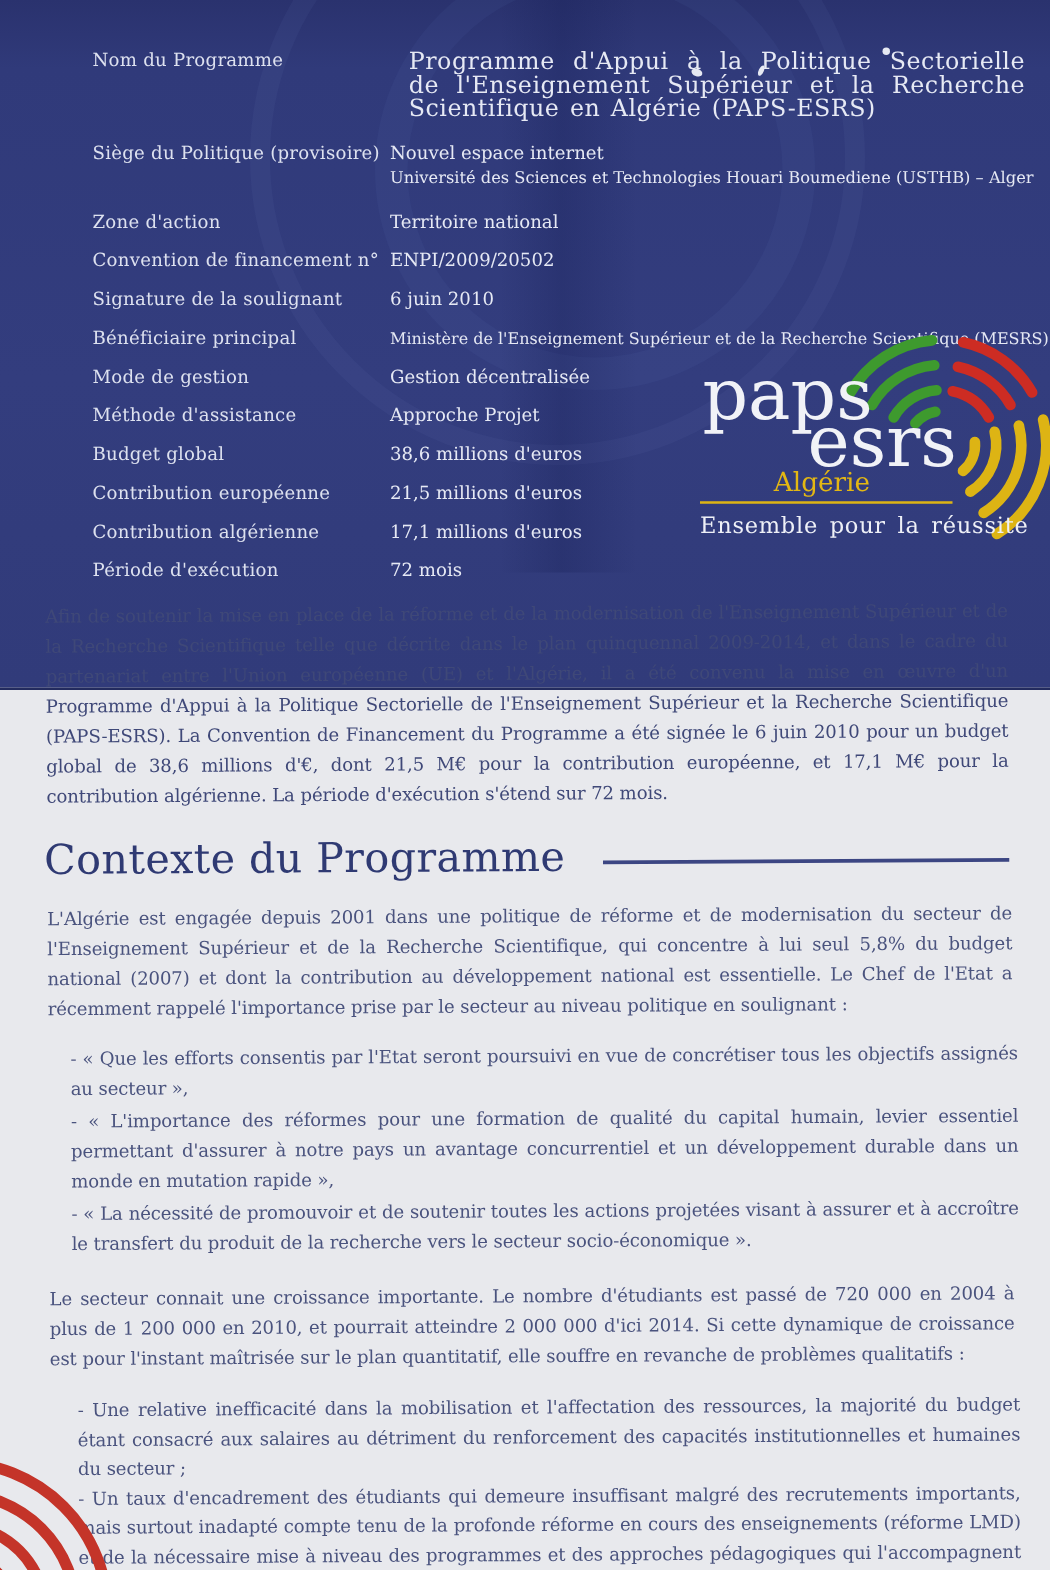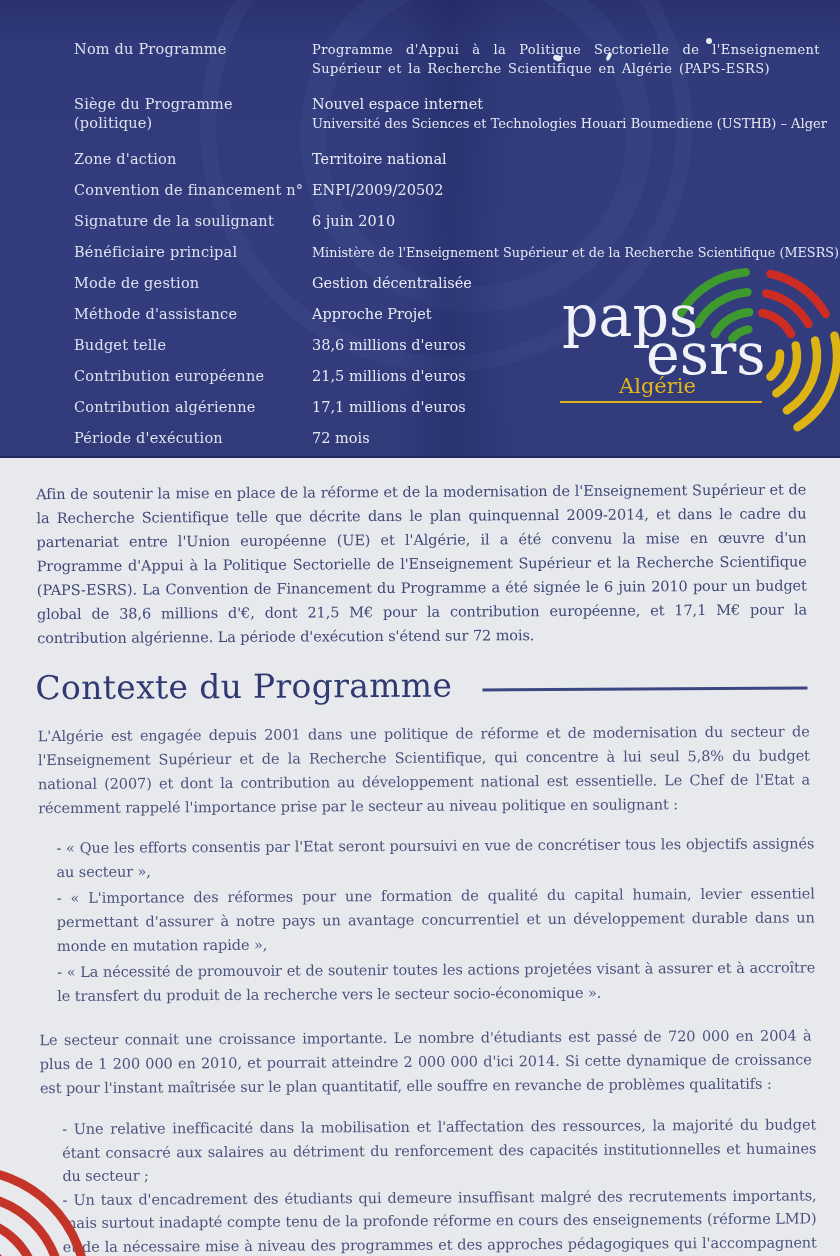--- a/index.html
+++ b/index.html
@@ -3,41 +3,41 @@
 <meta charset="utf-8">
 <style>
   html,body{margin:0;padding:0;}
   body{
     width:840px;height:1256px;position:relative;overflow:hidden;
     background:#e8e9ed;
     font-family:"DejaVu Serif","Liberation Serif",serif;
   }
   
   .info-box{
-    position:absolute;left:0;top:0;width:840px;height:458px;overflow:hidden;
+    position:absolute;left:0;top:0;width:840px;height:552px;overflow:hidden;
     background:linear-gradient(180deg,#2a326e 0%,#303a7a 10%,#333d7e 55%,#313b7a 100%);
     color:#e3e6f2;
     border-bottom:2px solid #232b5e;
     box-sizing:border-box;
     padding:40px 0 0 74px;
   }
   .swirl{position:absolute;border-radius:50%;border:16px solid rgba(160,180,230,0.05);pointer-events:none;}
   .swirl.s1{width:460px;height:460px;left:200px;top:-120px;}
   .swirl.s2{width:300px;height:300px;left:300px;top:-40px;border-width:26px;border-color:rgba(120,150,220,0.06);}
   .streak{position:absolute;top:0;height:458px;width:110px;left:400px;
     background:linear-gradient(90deg,rgba(18,26,80,0) 0%,rgba(18,26,80,0.25) 45%,rgba(18,26,80,0) 100%);}
   .speck{position:absolute;background:#e6e9f2;border-radius:50%;}
   .speck.p1{width:9px;height:6px;left:553px;top:55px;transform:rotate(20deg);}
   .speck.p2{width:4px;height:9px;left:607px;top:52px;transform:rotate(25deg);}
   .speck.p3{width:6px;height:6px;left:706px;top:38px;}
   .ib-row{display:flex;align-items:flex-start;margin-bottom:12px;position:relative;}
   .ib-row.gap-lg{margin-bottom:17px;}
   .ib-label{flex:none;width:238px;font-size:14.5px;line-height:19px;color:#dde1ef;letter-spacing:0.2px;}
   .ib-vals{width:508px;font-size:14.5px;line-height:19px;color:#e6e9f4;}
-  .ib-vals.wide .ib-val{font-size:13px;text-align:justify;letter-spacing:0.4px;word-spacing:2px;}
+  .ib-vals.wide .ib-val{font-size:19px;text-align:justify;letter-spacing:0.4px;word-spacing:2px;margin-left:15px;}
   .ib-val2{font-size:13px;white-space:nowrap;}
   .ib-val.small{font-size:12.8px;white-space:nowrap;}
   
   .logo{position:absolute;left:556px;top:268px;width:284px;height:188px;}
   .logo-arcs{position:absolute;left:118px;top:-12px;}
   .logo-paps{position:absolute;left:6px;top:20px;font-size:57px;line-height:1;color:#f1f2f7;}
   .logo-esrs{position:absolute;left:90px;top:58px;font-size:57px;line-height:1;color:#f1f2f7;text-align:right;}
   .logo-algerie{position:absolute;left:0;top:106px;width:203px;text-align:center;font-size:21px;color:#e3b713;}
   .logo-rule{position:absolute;left:4px;top:133px;width:202px;height:2px;background:#ddb414;}
   .logo-tagline{position:absolute;left:4px;top:142px;font-size:18px;letter-spacing:0.6px;color:#eef0f7;word-spacing:3px;}
@@ -77,21 +77,21 @@
   <div class="speck p2"></div>
   <div class="speck p3"></div>
 
   <div class="ib-row gap-lg">
     <div class="ib-label">Nom du Programme</div>
     <div class="ib-vals wide">
         <div class="ib-val">Programme d'Appui à la Politique Sectorielle de l'Enseignement Supérieur et la Recherche Scientifique en Algérie (PAPS-ESRS)</div>
       </div>
   </div>
   <div class="ib-row gap-lg">
-    <div class="ib-label">Siège du Programme (politique)</div>
+    <div class="ib-label">Siège du Politique (provisoire)</div>
     <div class="ib-vals">
       <div class="ib-val">Nouvel espace internet</div>
       <div class="ib-val2">Université des Sciences et Technologies Houari Boumediene (USTHB) – Alger</div>
     </div>
   </div>
   <div class="ib-row">
     <div class="ib-label">Zone d'action</div>
     <div class="ib-vals">
         <div class="ib-val">Territoire national</div>
       </div>
@@ -120,21 +120,21 @@
         <div class="ib-val">Gestion décentralisée</div>
       </div>
   </div>
   <div class="ib-row">
     <div class="ib-label">Méthode d'assistance</div>
     <div class="ib-vals">
         <div class="ib-val">Approche Projet</div>
       </div>
   </div>
   <div class="ib-row">
-    <div class="ib-label">Budget telle</div>
+    <div class="ib-label">Budget global</div>
     <div class="ib-vals">
         <div class="ib-val">38,6 millions d'euros</div>
       </div>
   </div>
   <div class="ib-row">
     <div class="ib-label">Contribution européenne</div>
     <div class="ib-vals">
         <div class="ib-val">21,5 millions d'euros</div>
       </div>
   </div>
@@ -170,20 +170,21 @@
           <path d="M 121.7 89.4 A 44 44 0 0 1 102.3 137.3"></path>
           <path d="M 141.1 84.5 A 64 64 0 0 1 112.9 154.3"></path>
           <path d="M 160.5 79.7 A 84 84 0 0 1 123.5 171.2"></path>
         </g>
       </g>
     </svg>
     <div class="logo-paps">paps</div>
     <div class="logo-esrs">esrs</div>
     <div class="logo-algerie">Algérie</div>
     <div class="logo-rule"></div>
+    <div class="logo-tagline">Ensemble pour la réussite</div>
   </div>
 </div>
 
 <div class="page-body">
 
   <p class="intro">Afin de soutenir la mise en place de la réforme et de la modernisation de l'Enseignement Supérieur et de la Recherche Scientifique telle que décrite dans le plan quinquennal 2009-2014, et dans le cadre du partenariat entre l'Union européenne (UE) et l'Algérie, il a été convenu la mise en œuvre d'un Programme d'Appui à la Politique Sectorielle de l'Enseignement Supérieur et la Recherche Scientifique (PAPS-ESRS). La Convention de Financement du Programme a été signée le 6 juin 2010 pour un budget global de 38,6 millions d'€, dont 21,5 M€ pour la contribution européenne, et 17,1 M€ pour la contribution algérienne. La période d'exécution s'étend sur 72 mois.</p>
 
   <div class="ctx-head">
     <div class="ctx-title">Contexte du Programme</div>
     <div class="ctx-rule"></div>

